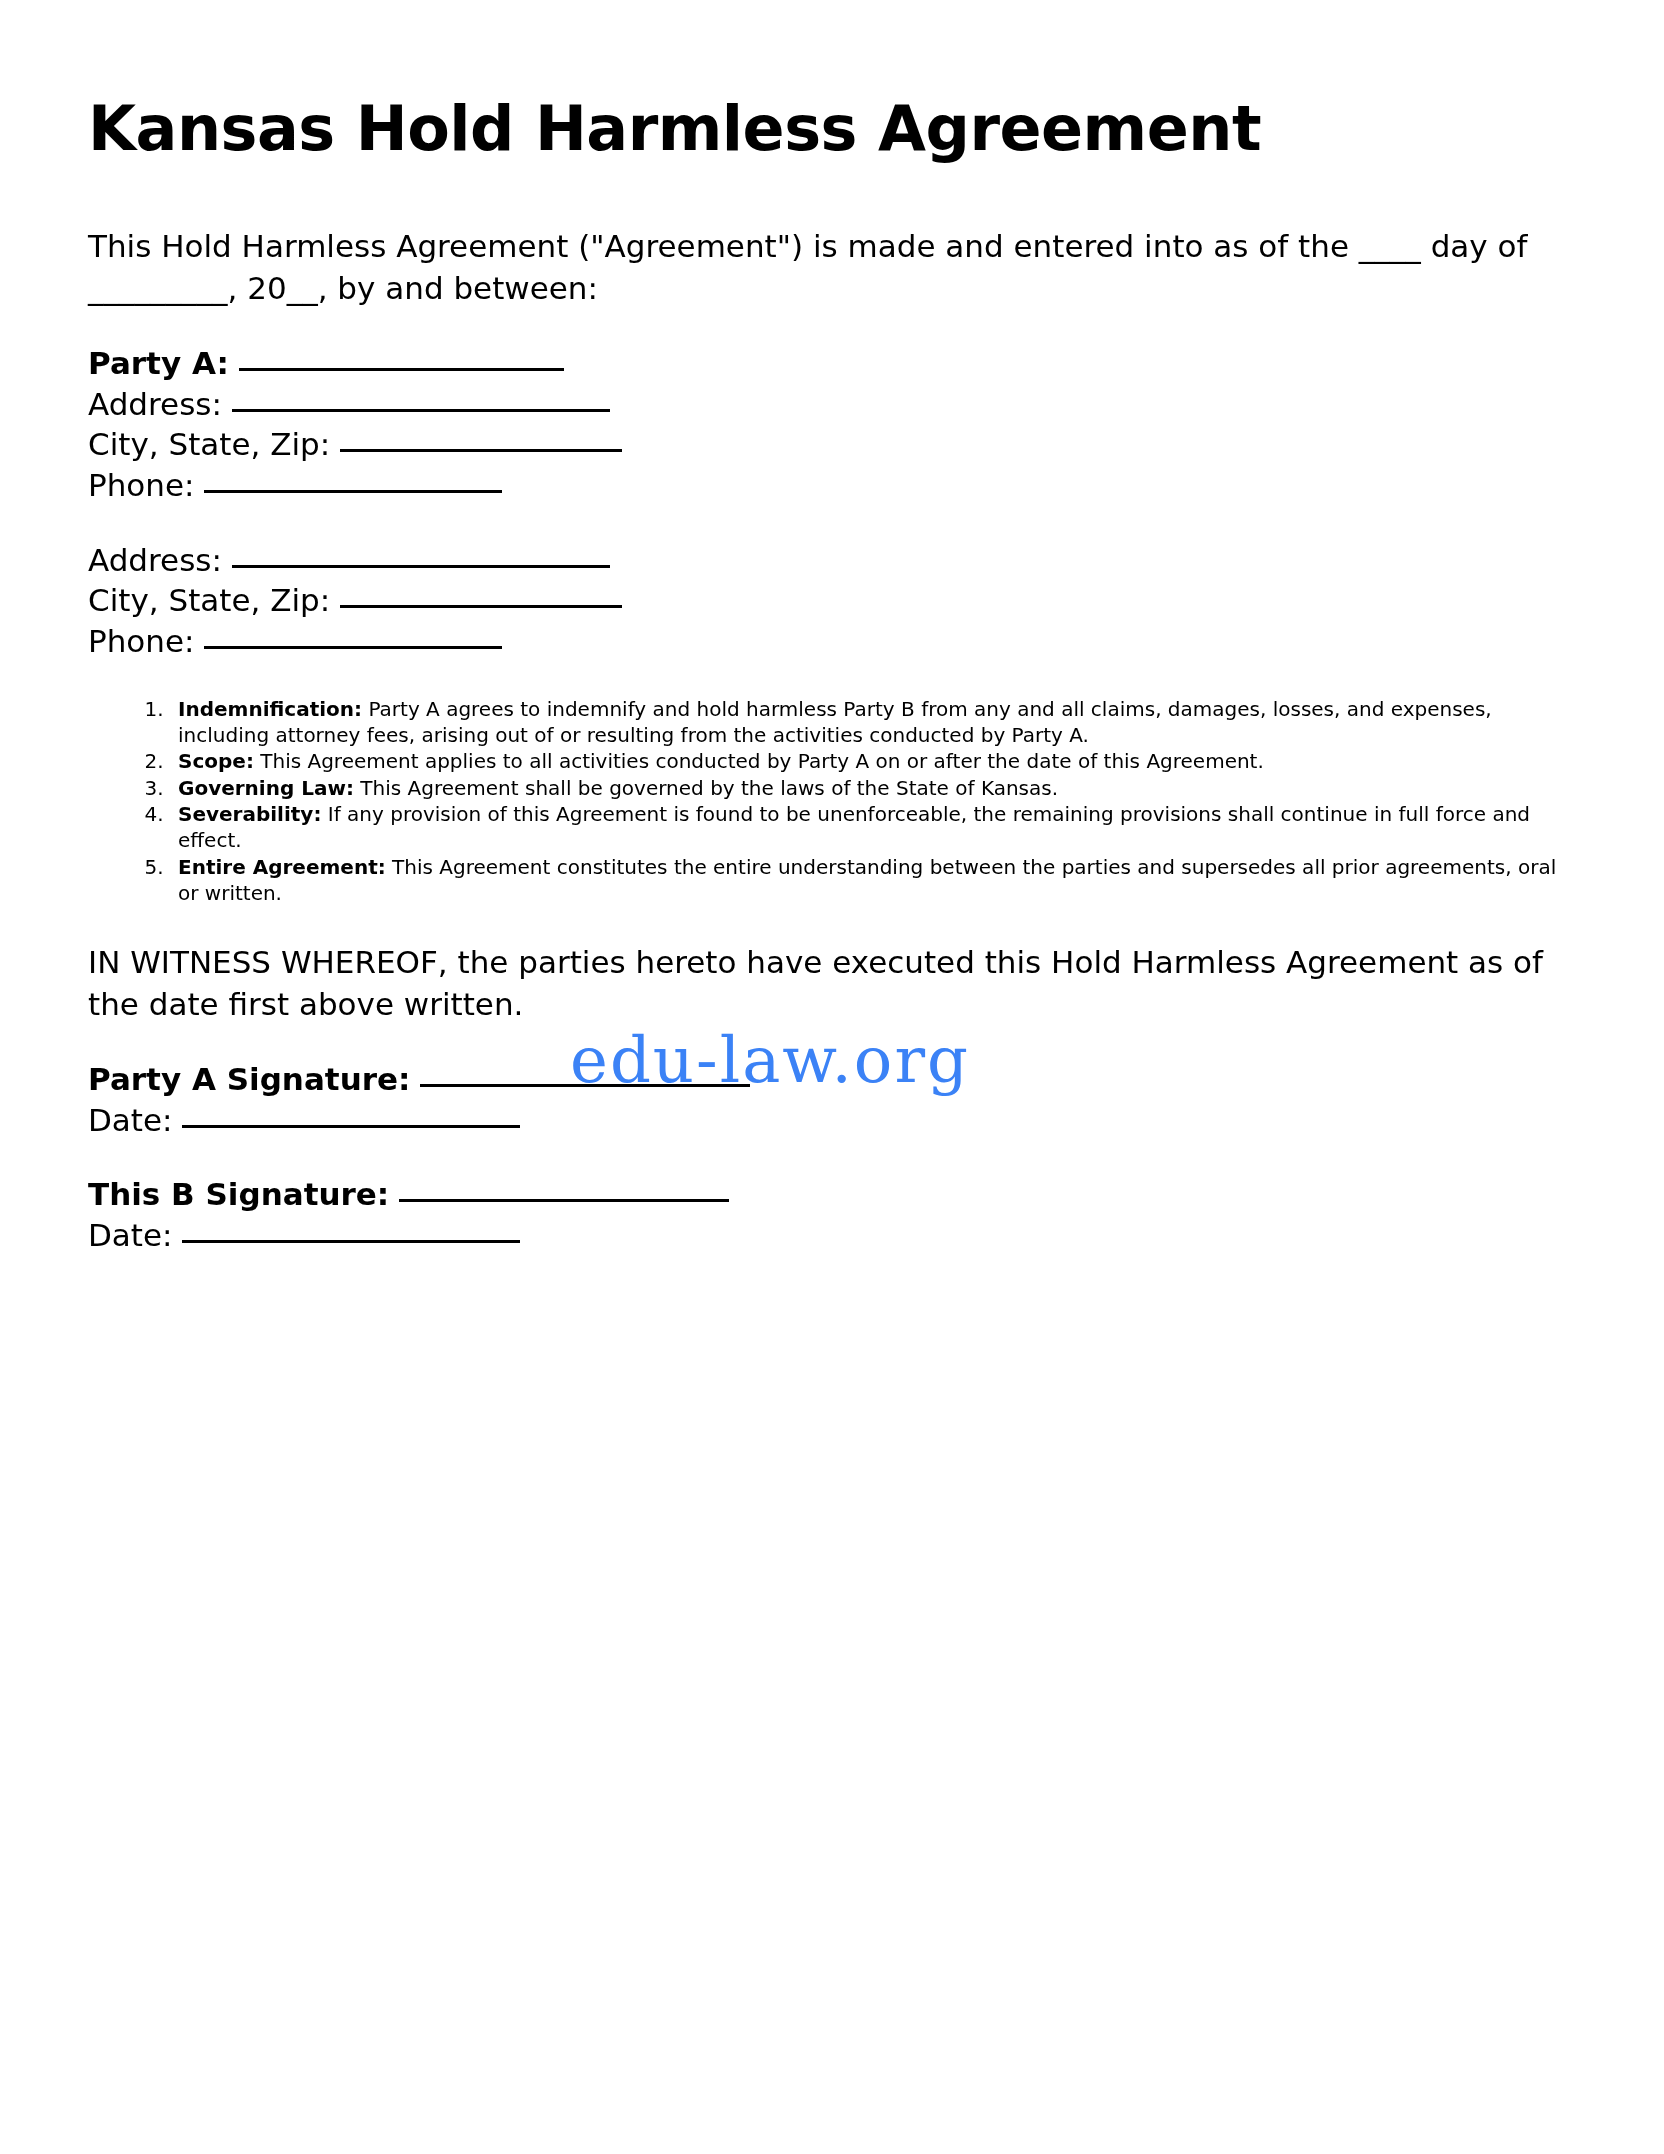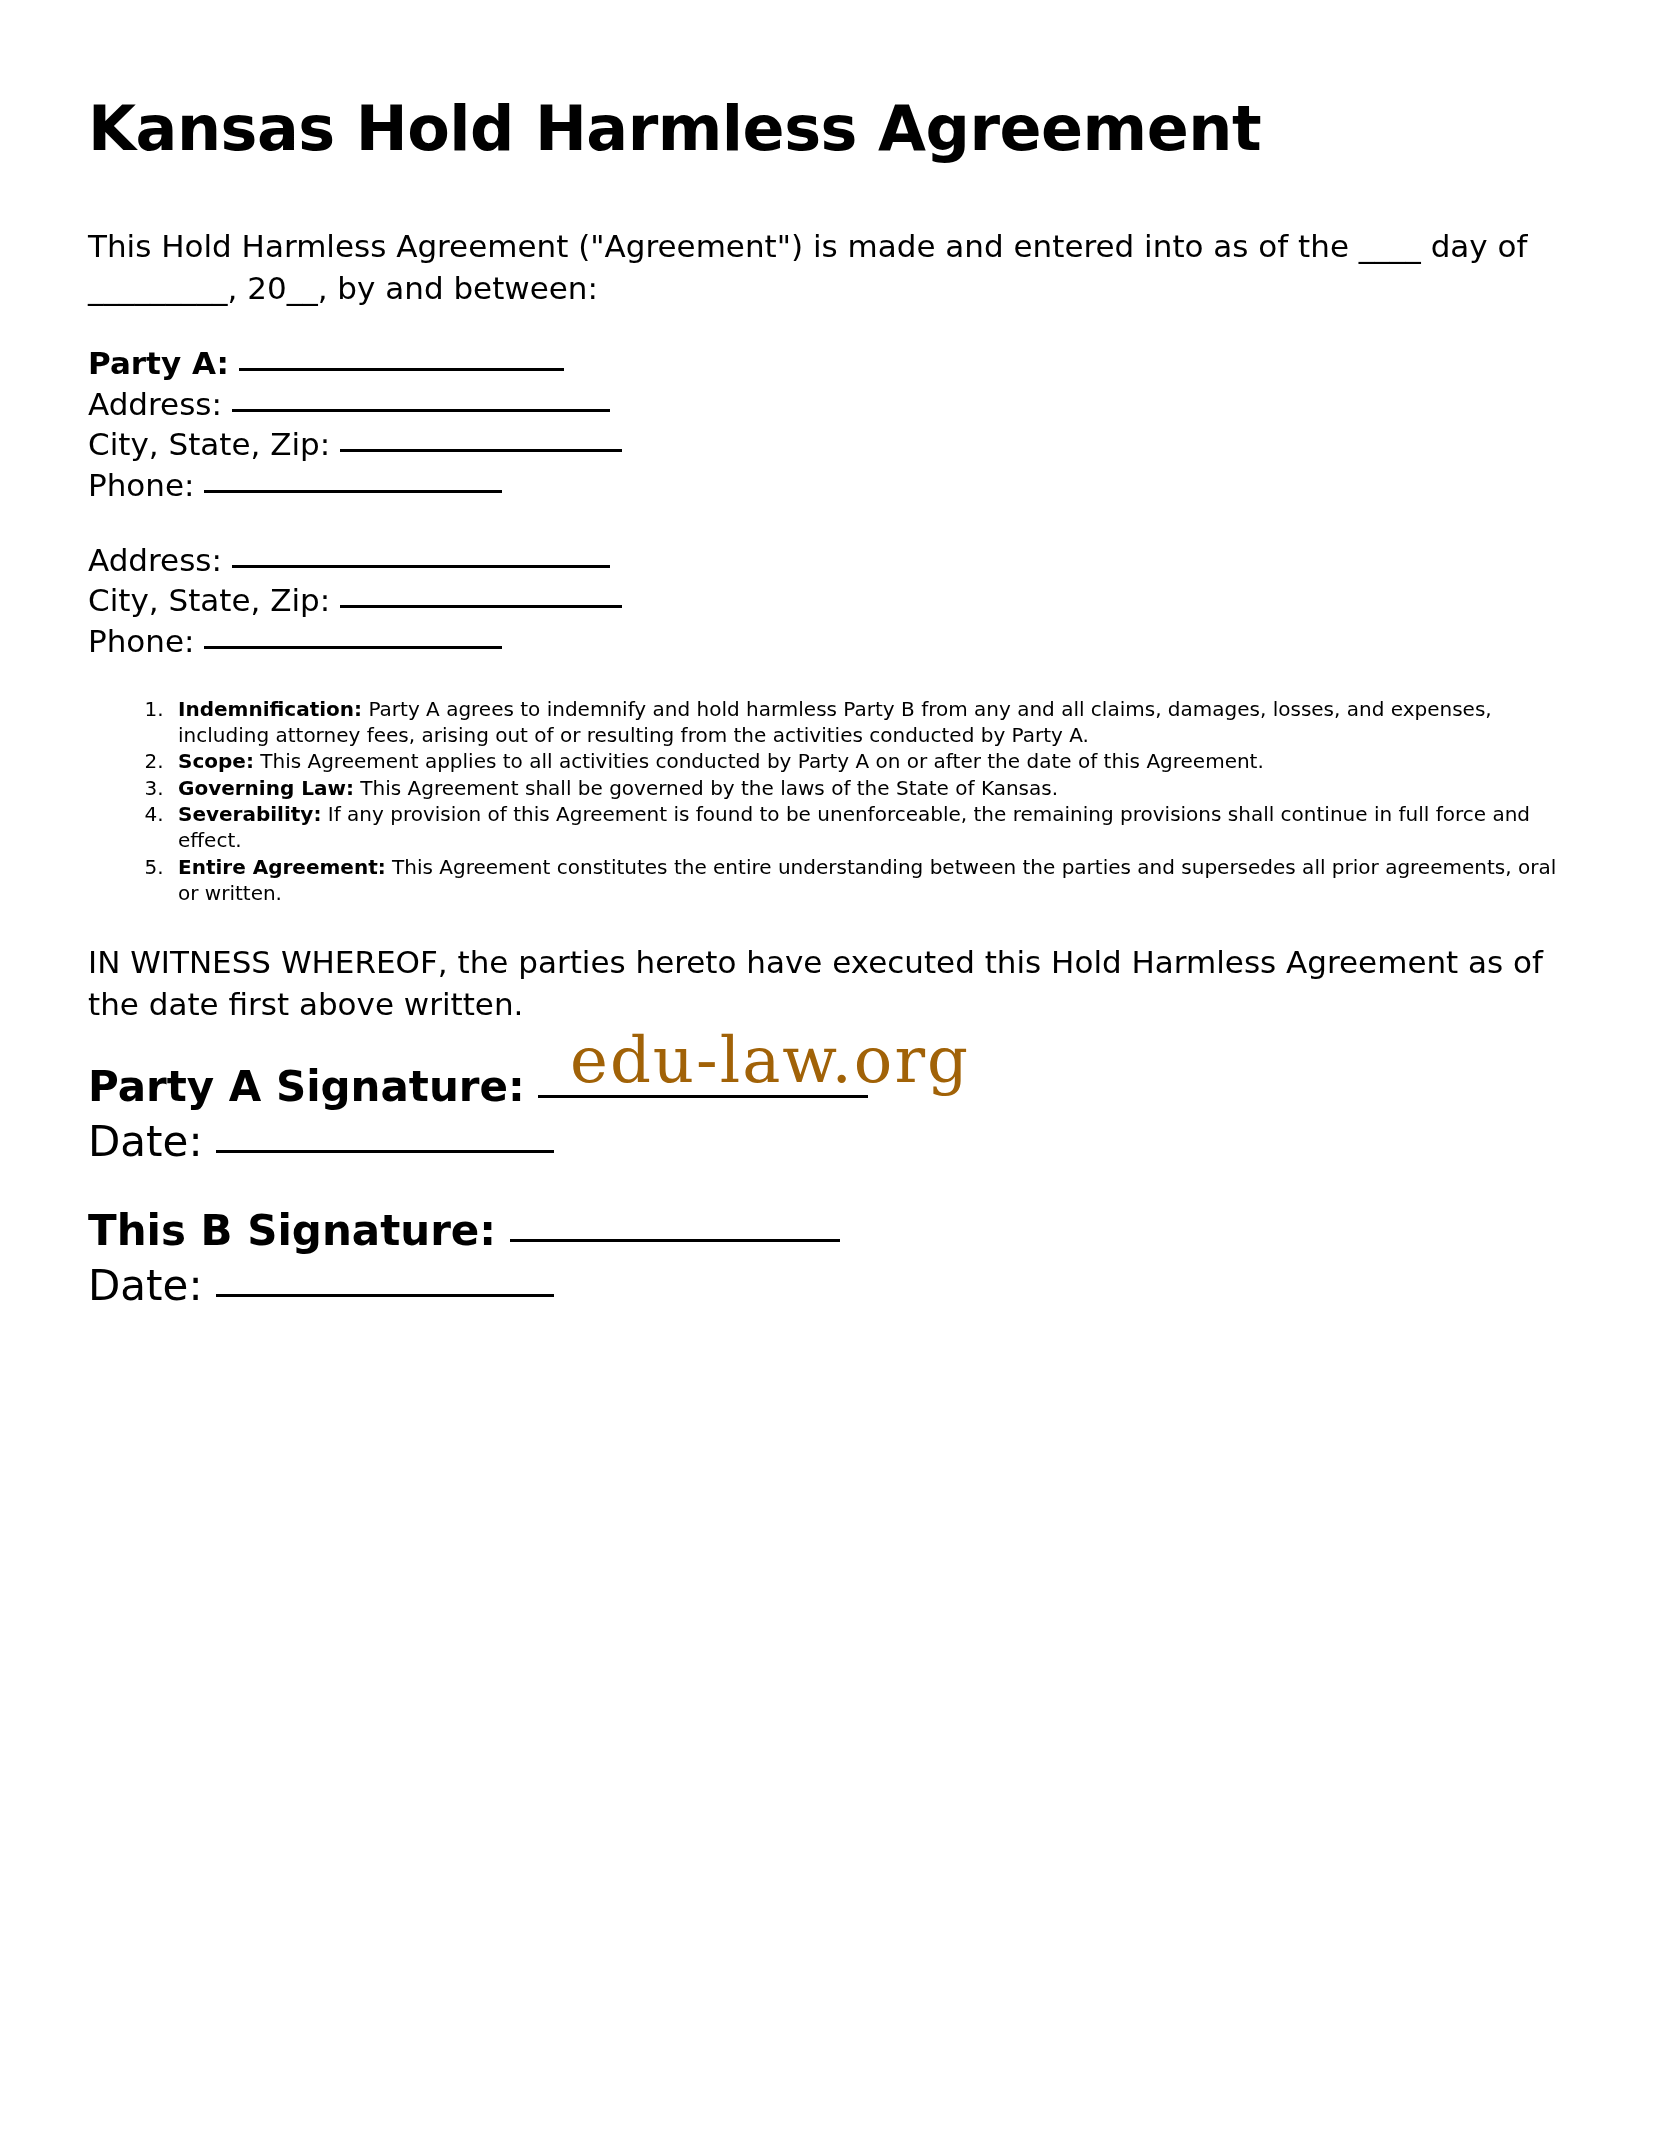--- a/index.html
+++ b/index.html
@@ -25,21 +25,21 @@
     padding: 96px 104px 0 88px;
   }
 
   .watermark {
     position: absolute;
     left: 570px;
     top: 1028px;
     font-family: "DejaVu Serif", "Liberation Serif", serif;
     font-size: 64px;
     letter-spacing: 2px;
-    color: #a16207;
+    color: #3b82f6;
     white-space: nowrap;
     pointer-events: none;
     z-index: 0;
     line-height: 1;
   }
 
   .content {
     position: relative;
     z-index: 1;
     width: 1472px;
@@ -94,21 +94,21 @@
   }
   ol.terms > li {
     margin: 0;
     padding-left: 8px;
   }
   ol.terms > li b {
     font-weight: bold;
   }
 
   .sig-block {
-    font-size: 42px;
+    font-size: 31px;
     line-height: 1.31;
     margin: 0 0 34px 0;
   }
   .sig-block .row { white-space: nowrap; }
   .sig-block .lbl-bold { font-weight: bold; }
 </style>
 </head>
 <body>
 
 <div class="page">

